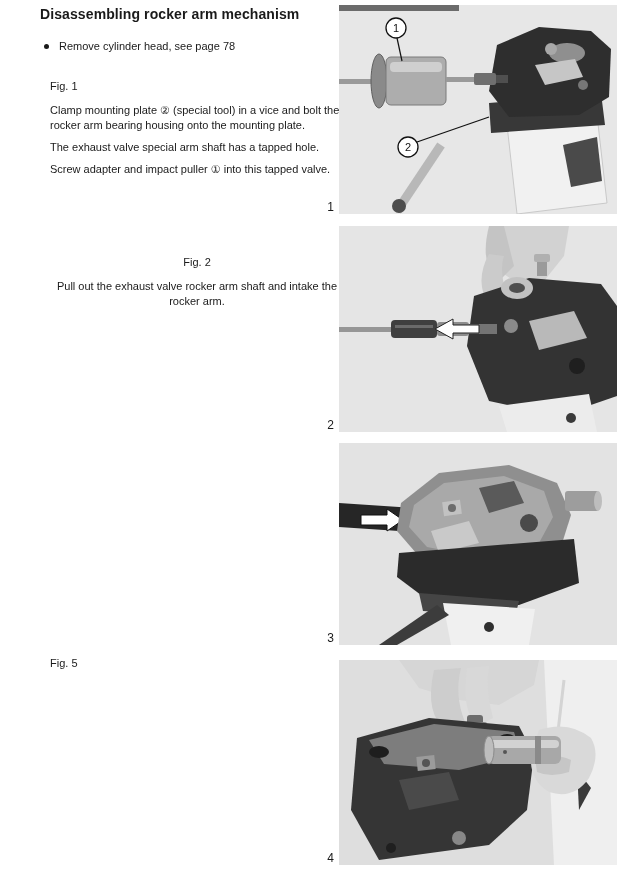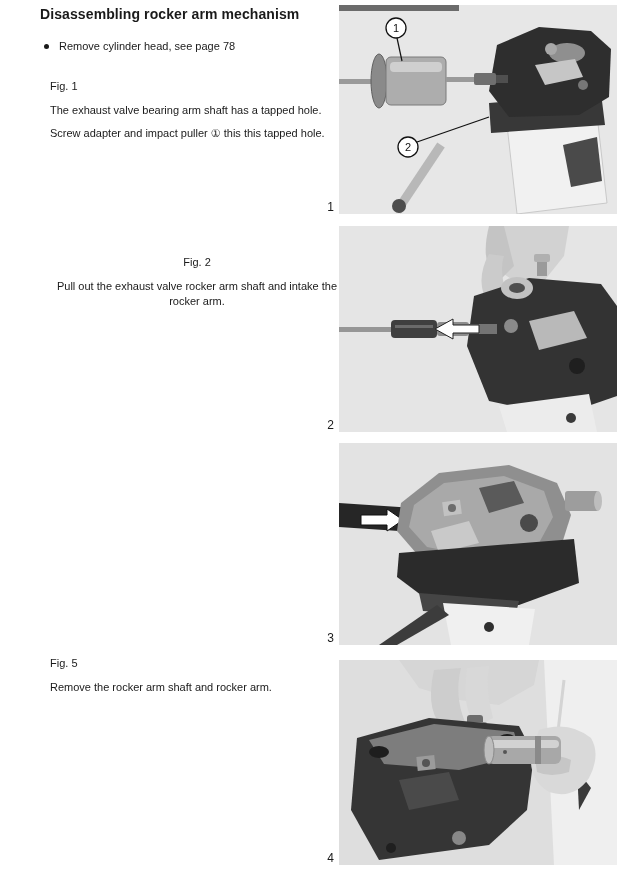--- a/index.html
+++ b/index.html
@@ -62,33 +62,33 @@
 
   <div class="title">Disassembling rocker arm mechanism</div>
 
   <div class="bullet-row">
     <span class="bullet-dot"></span>
     <span>Remove cylinder head, see page 78</span>
   </div>
 
   <div class="figblock" id="fig1-text">
     <div class="fig-label">Fig. 1</div>
-    <p>The exhaust valve bearing arm shaft has a tapped hole.</p>
-    <p>Screw adapter and impact puller ① this this tapped hole.</p>
+    <p>Clamp mounting plate ② (special tool) in a vice and bolt the rocker arm bearing housing onto the mounting plate.</p>
+    <p>The exhaust valve special arm shaft has a tapped hole.</p>
+    <p>Screw adapter and impact puller ① into this tapped valve.</p>
   </div>
 
   <div class="figblock" id="fig2-text">
     <div class="fig-label">Fig. 2</div>
     <p>Pull out the exhaust valve rocker arm shaft and intake the rocker arm.</p>
   </div>
 
 
   <div class="figblock" id="fig4-text">
     <div class="fig-label">Fig. 5</div>
-    <p>Remove the rocker arm shaft and rocker arm.</p>
   </div>
 
   <div class="photo" id="photo1">
     <svg viewBox="0 0 278 209">
       <rect width="278" height="209" fill="#e7e7e7"></rect>
       <rect x="0" y="0" width="120" height="6" fill="#6b6b6b"></rect>
       <g>
         <line x1="58" y1="206" x2="102" y2="140" stroke="#b8b8b8" stroke-width="9"></line>
         <circle cx="60" cy="201" r="7" fill="#4d4d4d"></circle>
       </g>

